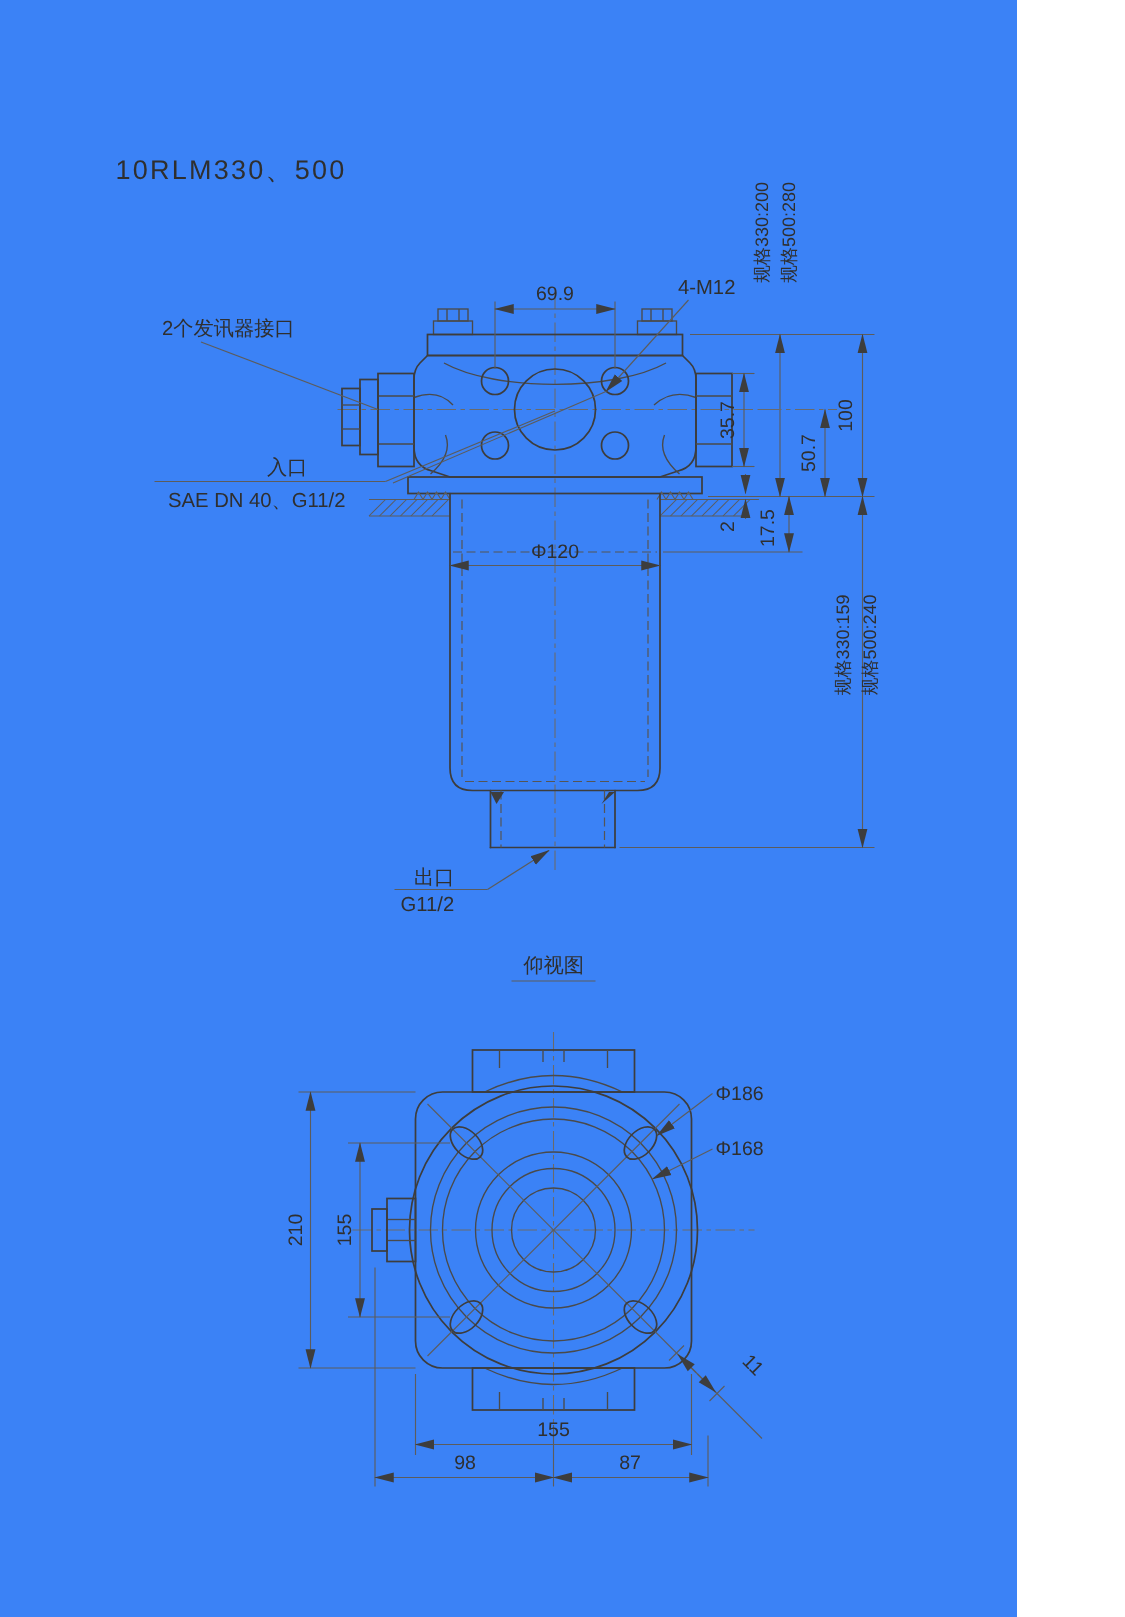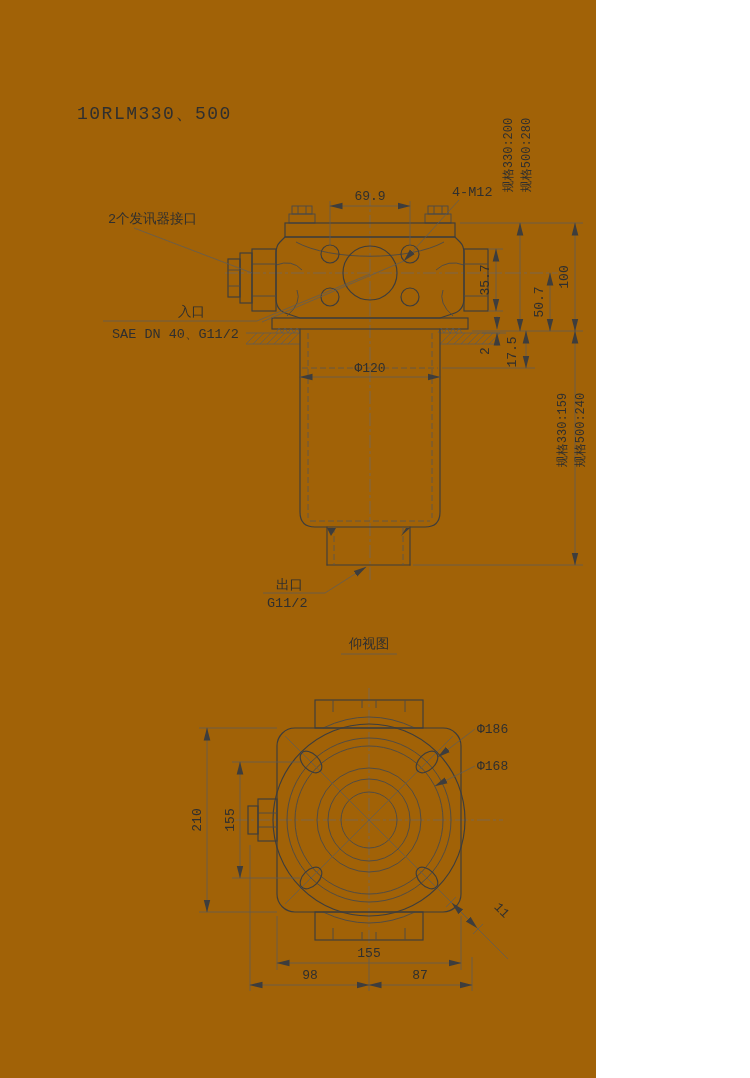--- a/index.html
+++ b/index.html
@@ -1,17 +1,17 @@
 <!DOCTYPE html>
 <html><head>
 <meta charset="utf-8">
 <style>
   html,body{margin:0;padding:0;background:#ffffff;}
-  .canvas{position:relative;width:596px;height:1078px;background:#a16207;overflow:hidden;
-          font-family:Liberation Mono, monospace;}
+  .canvas{position:relative;width:678px;height:1078px;background:#3b82f6;overflow:hidden;
+          font-family:Liberation Sans, sans-serif;}
   svg{position:absolute;left:0;top:0;}
   
   .ol  {stroke:#3d3d3d;stroke-width:1.15;fill:none;stroke-linecap:round;}
   .ol2 {stroke:#4a4a4a;stroke-width:0.9;fill:none;}
   .thin{stroke:#5c5c5c;stroke-width:0.75;fill:none;}
   .cl  {stroke:#6a6a6a;stroke-width:0.7;fill:none;stroke-dasharray:13 3 3 3;}
   .hid {stroke:#555;stroke-width:0.8;fill:none;stroke-dasharray:6 3;}
   .hatch{stroke:#5c5c5c;stroke-width:0.7;}
   text{fill:#2f2f2f;}
   .t-title{font-size:18px;letter-spacing:1.5px;}

